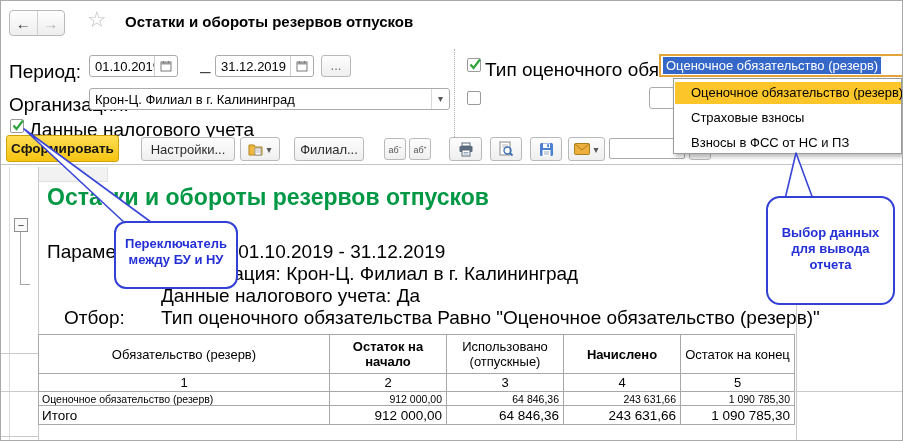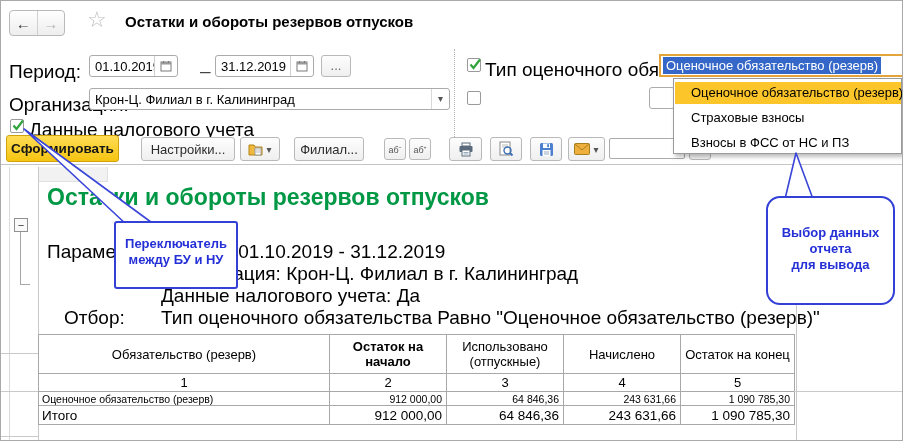--- a/index.html
+++ b/index.html
@@ -205,21 +205,21 @@
           <col style="width:117px">
           <col style="width:117px">
           <col style="width:117px">
           <col style="width:114px">
         </colgroup>
       <tbody>
           <tr style="height:39px;">
         <td style="text-align:center;line-height:15px;white-space:normal;">Обязательство (резерв)</td>
         <td style="text-align:center;line-height:15px;white-space:normal;font-weight:bold;">Остаток на начало</td>
         <td style="text-align:center;line-height:15px;white-space:normal;">Использовано (отпускные)</td>
-        <td style="text-align:center;line-height:15px;white-space:normal;">Начислено</td>
+        <td style="text-align:center;line-height:15px;white-space:normal;font-weight:bold;">Начислено</td>
         <td style="text-align:center;line-height:15px;white-space:normal;">Остаток на конец</td>
       </tr>
       <tr style="height:18px;">
         <td style="text-align:center;">1</td>
         <td style="text-align:center;">2</td>
         <td style="text-align:center;">3</td>
         <td style="text-align:center;">4</td>
         <td style="text-align:center;">5</td>
       </tr>
       <tr style="height:14px;font-size:10.5px;">
@@ -241,23 +241,23 @@
   </div>
 
   <div class="abs vl" style="left:795px;top:303px;height:138px;"></div>
   <div class="abs hl" style="left:793px;top:390px;width:110px;"></div>
 
   <svg class="abs" width="903" height="441" viewBox="0 0 903 441" style="left:0;top:0;z-index:40;pointer-events:none;">
     <polygon points="23,128 126,224 154,224" fill="#fff" stroke="#3A46D8" stroke-width="1.6" stroke-linejoin="round"></polygon>
     <polygon points="795,152 784,198 812,198" fill="#fff" stroke="#3A46D8" stroke-width="1.6" stroke-linejoin="round"></polygon>
   </svg>
 
-  <div class="abs co-box" style="left:113px;top:220px;width:124px;height:68px;border-radius:3px;padding-top:13px;z-index:41;">
+  <div class="abs co-box" style="left:113px;top:220px;width:124px;height:68px;border-radius:12px;padding-top:13px;z-index:41;">
     <div>Переключатель</div>
     <div>между БУ и НУ</div>
   </div>
   <div class="abs co-box" style="left:765px;top:195px;width:129px;height:109px;border-radius:14px;padding-top:27px;z-index:41;">
     <div>Выбор данных</div>
+    <div>для вывода</div>
     <div>отчета</div>
-    <div>для вывода</div>
   </div>
 
 </div>
 
 </body></html>

